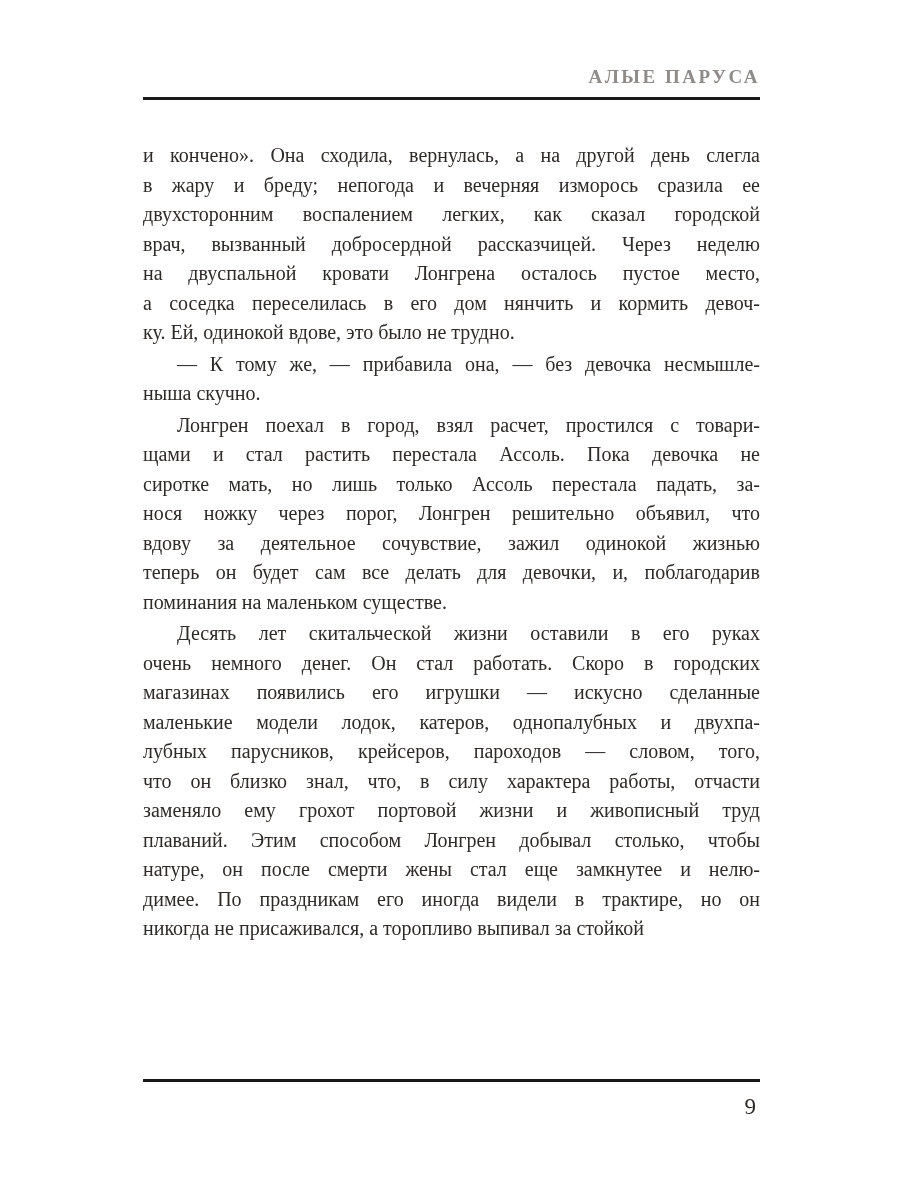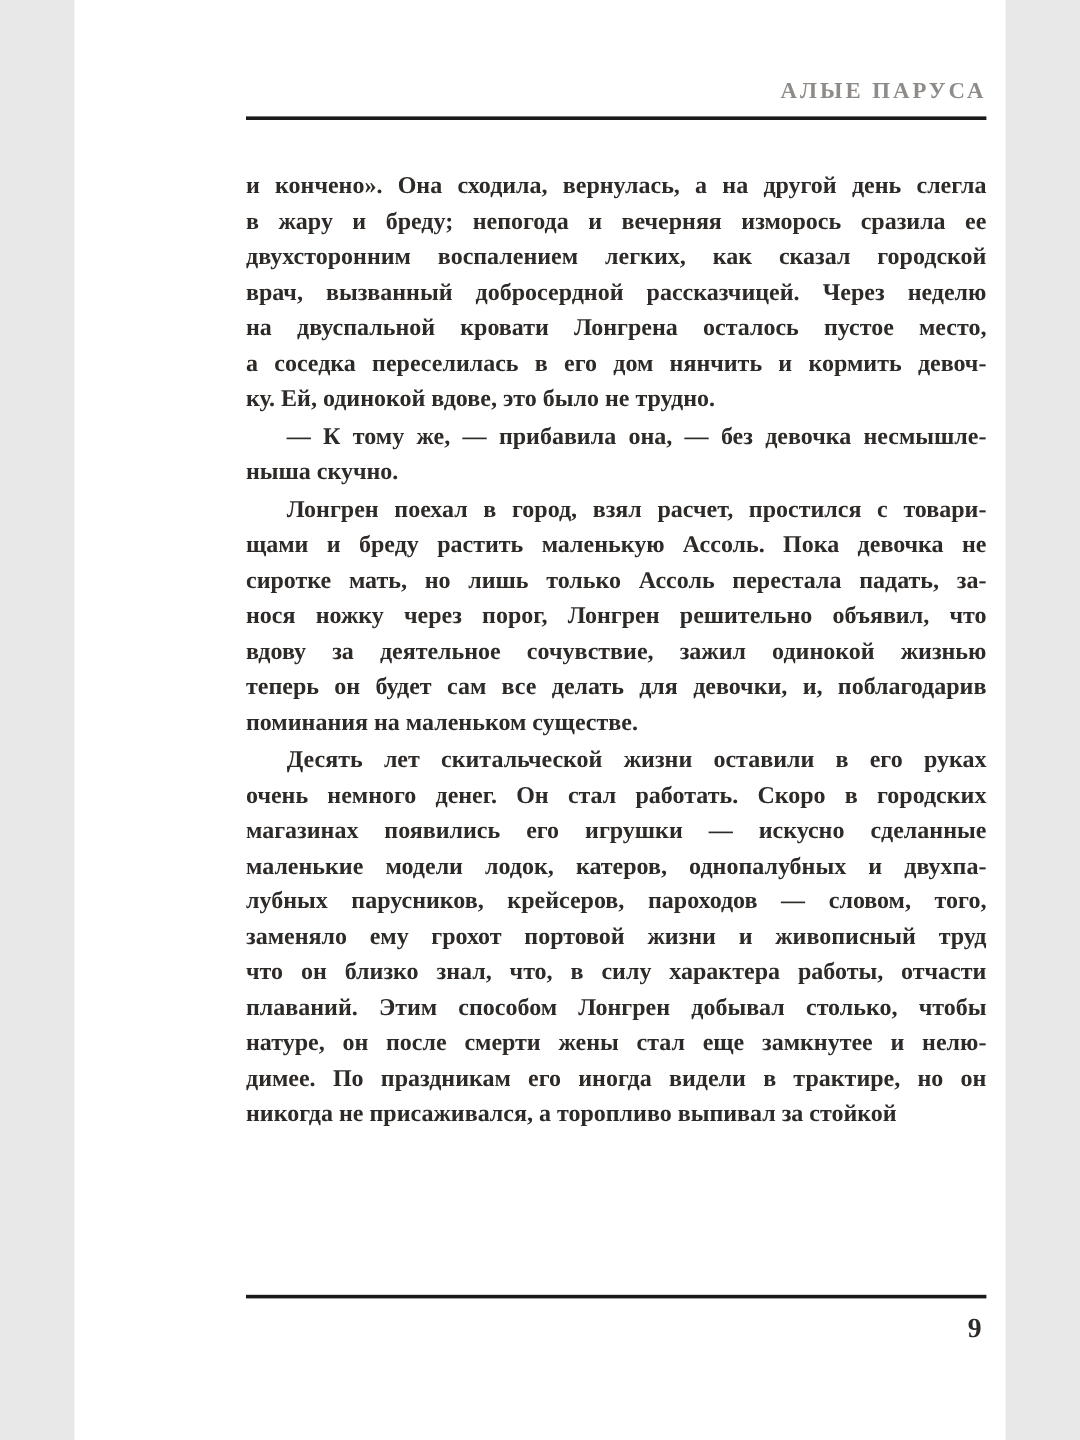--- a/index.html
+++ b/index.html
@@ -8,31 +8,30 @@
     --header:#8f8b88;
     --rule:#1a1a1a;
   }
   *{margin:0;padding:0;box-sizing:border-box;}
   html,body{background:#e8e8e8;}
   body{
     font-family:"Liberation Serif","DejaVu Serif",serif;
   }
   .page{
     position:relative;
-    width:776px;
+    width:900px;
     height:1200px;
     background:var(--background);
     margin:0 auto;
     overflow:hidden;
   }
   .content-col{
     position:absolute;
     left:143px;
     width:617px;
-    font-weight:bold;
   }
   .running-head{
     top:66px;
     text-align:right;
     font-size:19px;
     font-weight:bold;
     letter-spacing:2.5px;
     color:var(--header);
   }
   .rule{
@@ -89,35 +88,35 @@
         <div class="line">на двуспальной кровати Лонгрена осталось пустое место,</div>
         <div class="line">а соседка переселилась в его дом нянчить и кормить девоч-</div>
         <div class="line last">ку. Ей, одинокой вдове, это было не трудно.</div>
       </div>
       <div class="paragraph">
         <div class="line first-indent">— К тому же, — прибавила она, — без девочка несмышле-</div>
         <div class="line last">ныша скучно.</div>
       </div>
       <div class="paragraph">
         <div class="line first-indent">Лонгрен поехал в город, взял расчет, простился с товари-</div>
-        <div class="line">щами и бреду растить маленькую Ассоль. Пока девочка не</div>
+        <div class="line">щами и стал растить перестала Ассоль. Пока девочка не</div>
         <div class="line">сиротке мать, но лишь только Ассоль перестала падать, за-</div>
         <div class="line">нося ножку через порог, Лонгрен решительно объявил, что</div>
         <div class="line">вдову за деятельное сочувствие, зажил одинокой жизнью</div>
         <div class="line">теперь он будет сам все делать для девочки, и, поблагодарив</div>
         <div class="line last">поминания на маленьком существе.</div>
       </div>
       <div class="paragraph">
         <div class="line first-indent">Десять лет скитальческой жизни оставили в его руках</div>
         <div class="line">очень немного денег. Он стал работать. Скоро в городских</div>
         <div class="line">магазинах появились его игрушки — искусно сделанные</div>
         <div class="line">маленькие модели лодок, катеров, однопалубных и двухпа-</div>
         <div class="line">лубных парусников, крейсеров, пароходов — словом, того,</div>
+        <div class="line">что он близко знал, что, в силу характера работы, отчасти</div>
         <div class="line">заменяло ему грохот портовой жизни и живописный труд</div>
-        <div class="line">что он близко знал, что, в силу характера работы, отчасти</div>
         <div class="line">плаваний. Этим способом Лонгрен добывал столько, чтобы</div>
         <div class="line">натуре, он после смерти жены стал еще замкнутее и нелю-</div>
         <div class="line">димее. По праздникам его иногда видели в трактире, но он</div>
         <div class="line last">никогда не присаживался, а торопливо выпивал за стойкой</div>
       </div>
     </div>
 
   <div class="rule rule-bottom"></div>
 
   <div class="content-col page-number">9</div>

